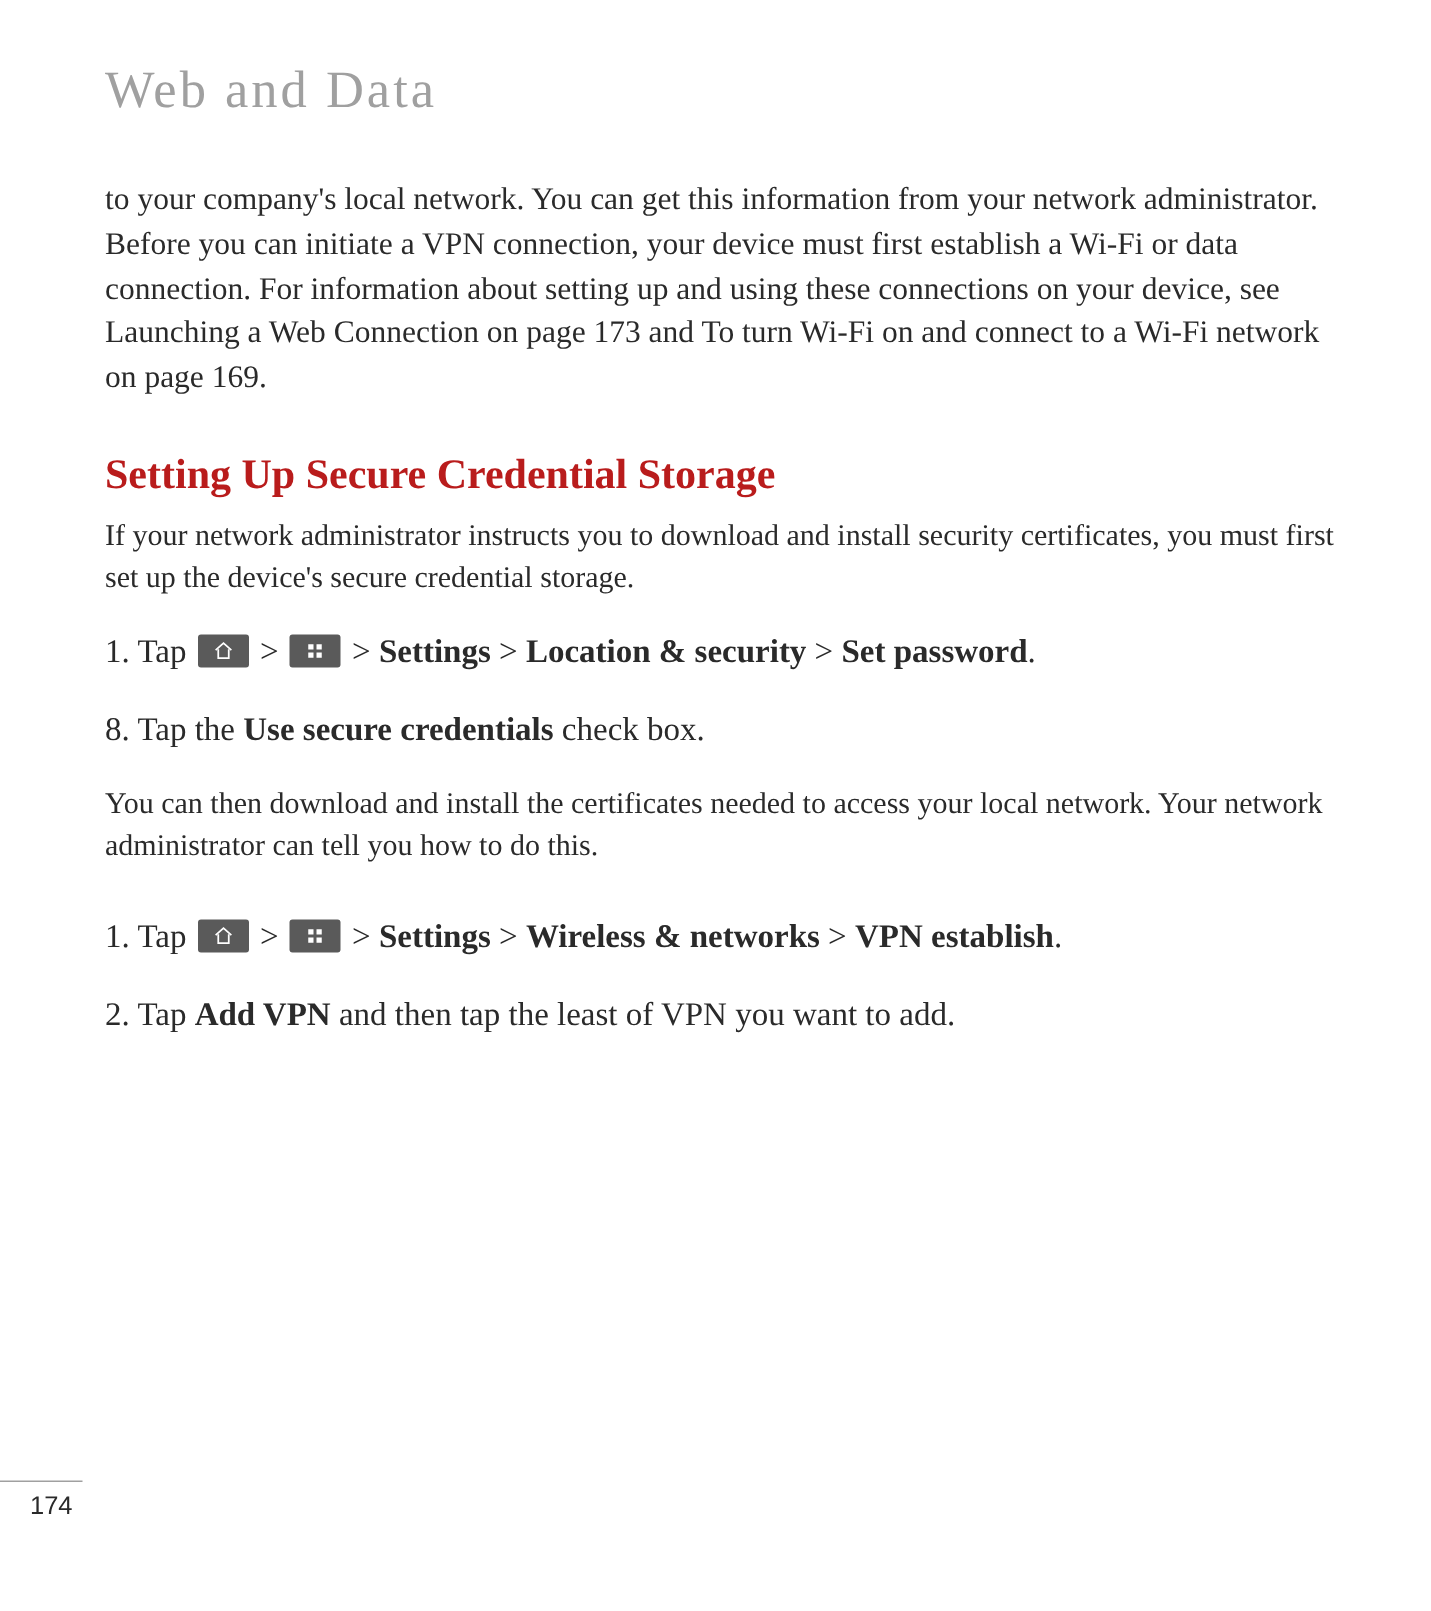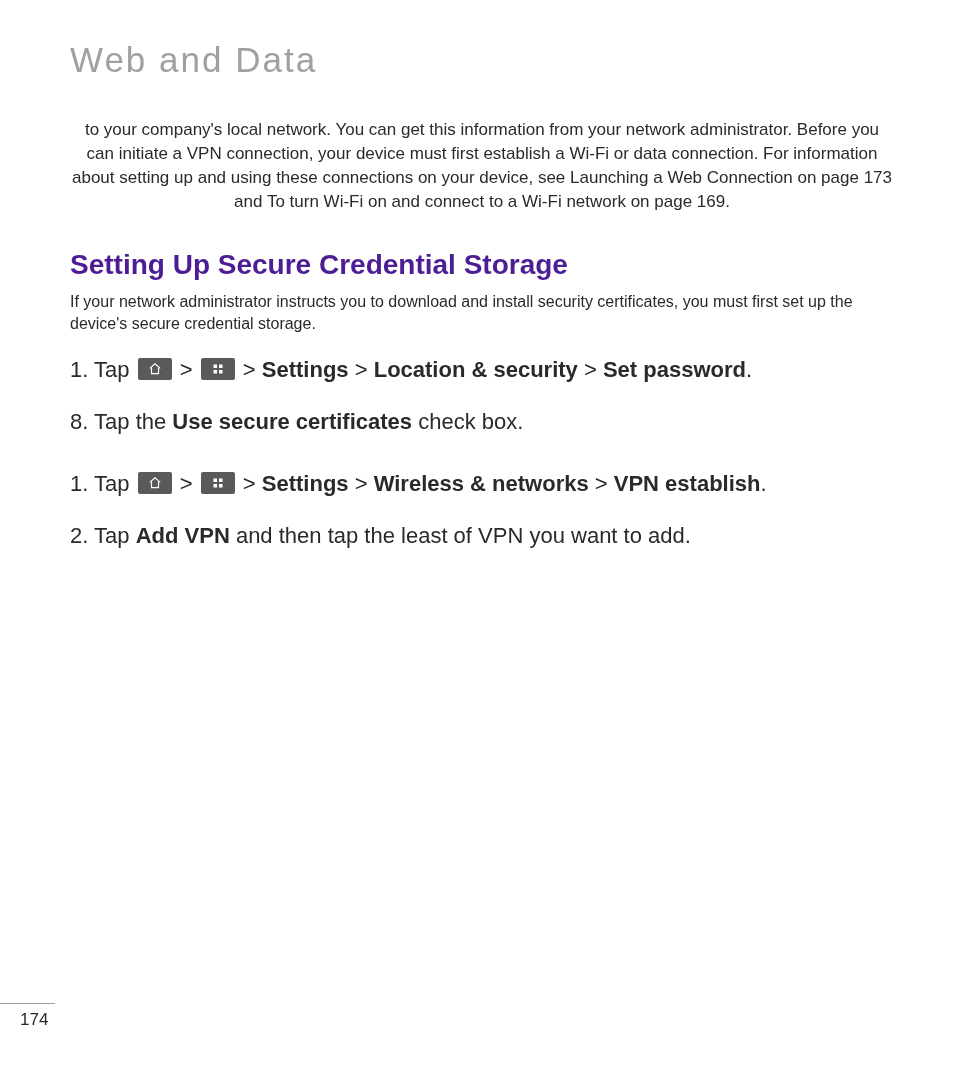--- a/index.html
+++ b/index.html
@@ -7,43 +7,43 @@
     padding: 0;
     background: #ffffff;
     width: 954px;
     height: 1074px;
     font-family: "Helvetica Neue", Arial, sans-serif;
     color: #333333;
     position: relative;
   }
   .page {
     padding: 40px 60px 0 70px;
+    font-family: Liberation Serif, serif;
   }
   .page-title {
     font-size: 35px;
     color: #a0a0a0;
     letter-spacing: 2px;
     margin: 0 0 38px 0;
     font-weight: 400;
   }
   .intro {
-    font-size: 17px;
+    font-size: 21px;
     line-height: 1.42;
     color: #2a2a2a;
     margin: 0 0 34px 0;
-    text-align: center;
   }
   .heading {
     font-size: 28px;
-    color: #4c1d95;
+    color: #b91c1c;
     font-weight: 600;
     margin: 0 0 10px 0;
   }
   .body-text {
-    font-size: 16px;
+    font-size: 20px;
     line-height: 1.42;
     color: #2a2a2a;
     margin: 0 0 18px 0;
   }
   .step {
     font-size: 22px;
     line-height: 1.45;
     color: #2a2a2a;
     margin: 0 0 20px 0;
     padding-left: 32px;
@@ -61,21 +61,21 @@
     margin: 0 2px 4px 2px;
     text-indent: 0;
   }
   .icon-btn svg {
     position: absolute;
     top: 50%; left: 50%;
     transform: translate(-50%,-50%);
   }
   .page-number-area {
     position: absolute;
-    bottom: 44px;
+    bottom: 60px;
     left: 0;
     font-size: 17px;
     color: #2a2a2a;
   }
   .page-num-line {
     border-top: 1px solid #a0a0a0;
     width: 55px;
     margin-bottom: 6px;
   }
   .page-num {
@@ -103,23 +103,24 @@
           </svg></span><span>  &gt;  </span><span class="icon-btn"><svg width="12" height="12" viewBox="0 0 24 24" fill="#fff">
             <rect x="3" y="3" width="7" height="7"></rect>
             <rect x="14" y="3" width="7" height="7"></rect>
             <rect x="3" y="14" width="7" height="7"></rect>
             <rect x="14" y="14" width="7" height="7"></rect>
           </svg></span><span>  &gt; </span><span class="bold">Settings</span><span> &gt; </span><span class="bold">Location &amp; security</span><span> &gt; </span><span class="bold">Set password</span><span>.</span>
     </p>
 
 
     <p class="step">
-      <span>8. Tap the </span><span class="bold">Use secure certificates</span><span> check box.</span>
+      <span>8. Tap the </span><span class="bold">Use secure credentials</span><span> check box.</span>
     </p>
 
+    <p class="body-text">You can then download and install the certificates needed to access your local network. Your network administrator can tell you how to do this.</p>
   </div>
 
   <div>
 
     <p class="step">
       <span>1. Tap  </span><span class="icon-btn"><svg width="14" height="14" viewBox="0 0 24 24" fill="none" stroke="#fff" stroke-width="2">
             <path d="M3 11 L12 3 L21 11"></path>
             <path d="M6 10 V20 H18 V10"></path>
           </svg></span><span>  &gt;  </span><span class="icon-btn"><svg width="12" height="12" viewBox="0 0 24 24" fill="#fff">
             <rect x="3" y="3" width="7" height="7"></rect>

